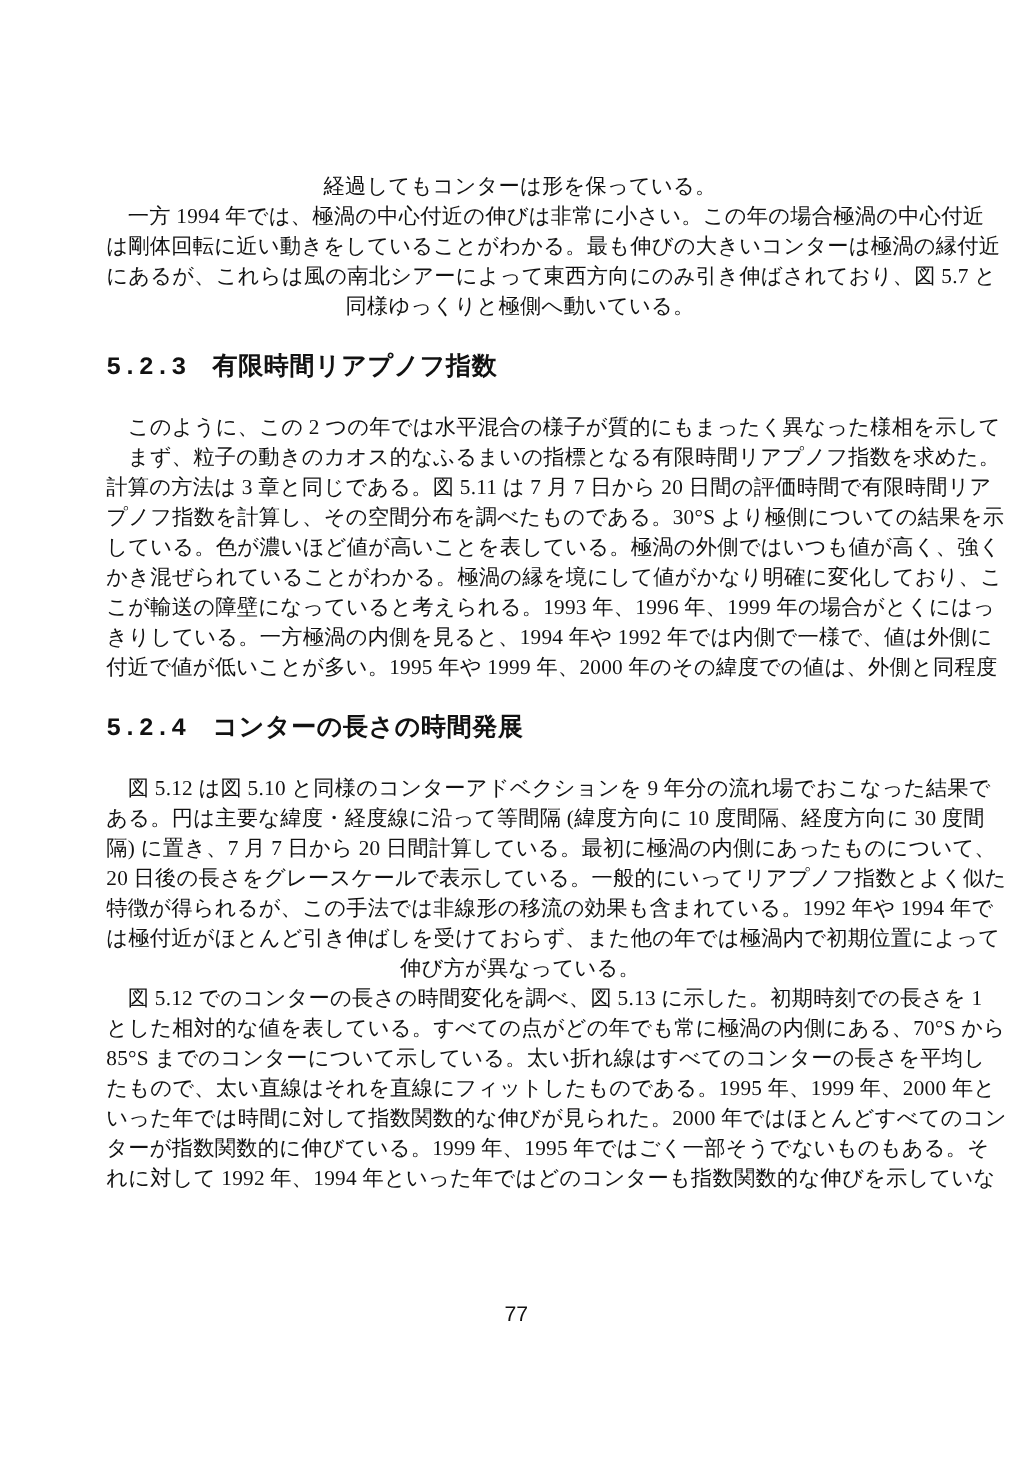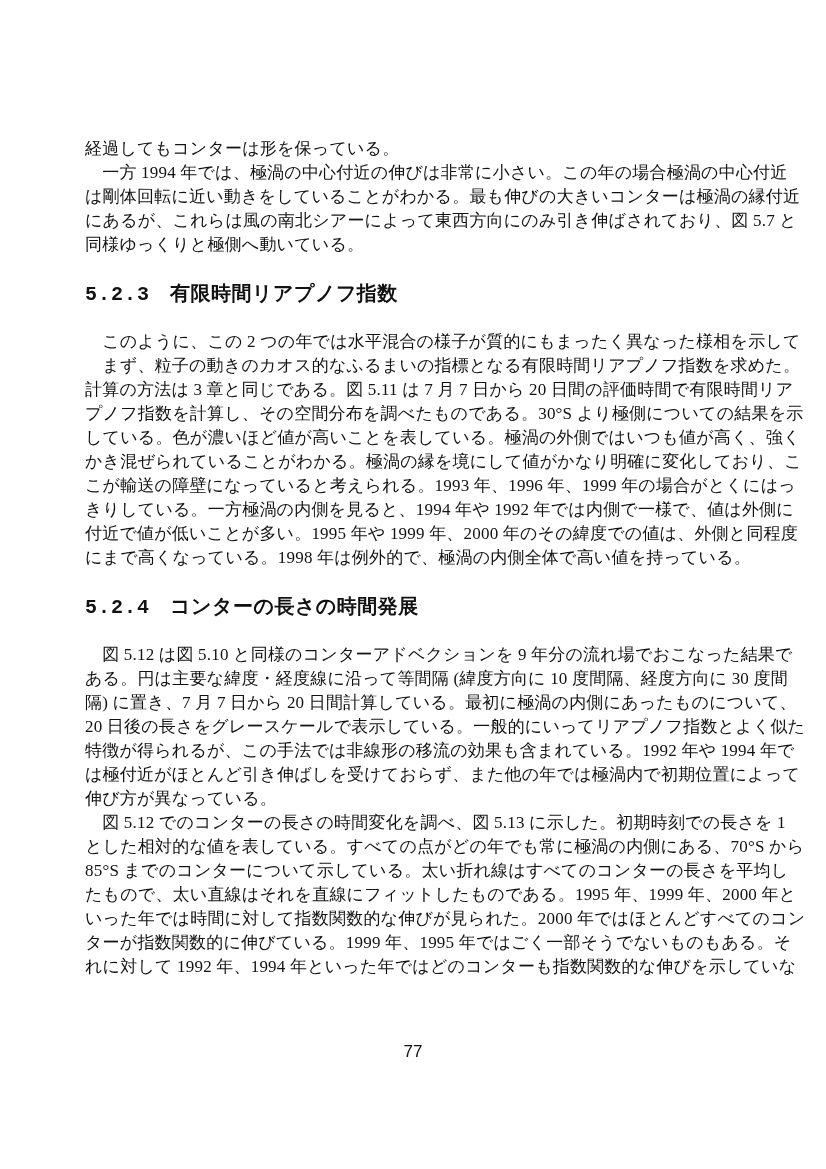--- a/index.html
+++ b/index.html
@@ -23,20 +23,21 @@
     width: 662px;
     font-family: "Liberation Serif", "DejaVu Serif", serif;
     font-size: 17px;
     color: #121212;
   }
   .line {
     height: 24px;
     line-height: 24px;
     white-space: nowrap;
     letter-spacing: 0.2px;
+    text-align: center;
   }
   .section-heading {
     margin: 26px 0 23px 0;
     font-family: Liberation Mono, monospace;
     font-weight: 700;
     font-size: 20px;
     line-height: 24px;
     letter-spacing: 0.5px;
   }
   .section-heading .sec-num {
@@ -75,21 +76,20 @@
     <div class="line">　このように、この 2 つの年では水平混合の様子が質的にもまったく異なった様相を示して</div>
 
     <div class="line">　まず、粒子の動きのカオス的なふるまいの指標となる有限時間リアプノフ指数を求めた。</div>
     <div class="line">計算の方法は 3 章と同じである。図 5.11 は 7 月 7 日から 20 日間の評価時間で有限時間リア</div>
     <div class="line">プノフ指数を計算し、その空間分布を調べたものである。30°S より極側についての結果を示</div>
     <div class="line">している。色が濃いほど値が高いことを表している。極渦の外側ではいつも値が高く、強く</div>
     <div class="line">かき混ぜられていることがわかる。極渦の縁を境にして値がかなり明確に変化しており、こ</div>
     <div class="line">こが輸送の障壁になっていると考えられる。1993 年、1996 年、1999 年の場合がとくにはっ</div>
     <div class="line">きりしている。一方極渦の内側を見ると、1994 年や 1992 年では内側で一様で、値は外側に</div>
     <div class="line">付近で値が低いことが多い。1995 年や 1999 年、2000 年のその緯度での値は、外側と同程度</div>
-    <div class="line">にまで高くなっている。1998 年は例外的で、極渦の内側全体で高い値を持っている。</div>
 
     <h2 class="section-heading">
       <span class="sec-num">5.2.4</span><span class="sec-title">コンターの長さの時間発展</span>
     </h2>
 
     <div class="line">　図 5.12 は図 5.10 と同様のコンターアドベクションを 9 年分の流れ場でおこなった結果で</div>
     <div class="line">ある。円は主要な緯度・経度線に沿って等間隔 (緯度方向に 10 度間隔、経度方向に 30 度間</div>
     <div class="line">隔) に置き、7 月 7 日から 20 日間計算している。最初に極渦の内側にあったものについて、</div>
     <div class="line">20 日後の長さをグレースケールで表示している。一般的にいってリアプノフ指数とよく似た</div>
     <div class="line">特徴が得られるが、この手法では非線形の移流の効果も含まれている。1992 年や 1994 年で</div>

